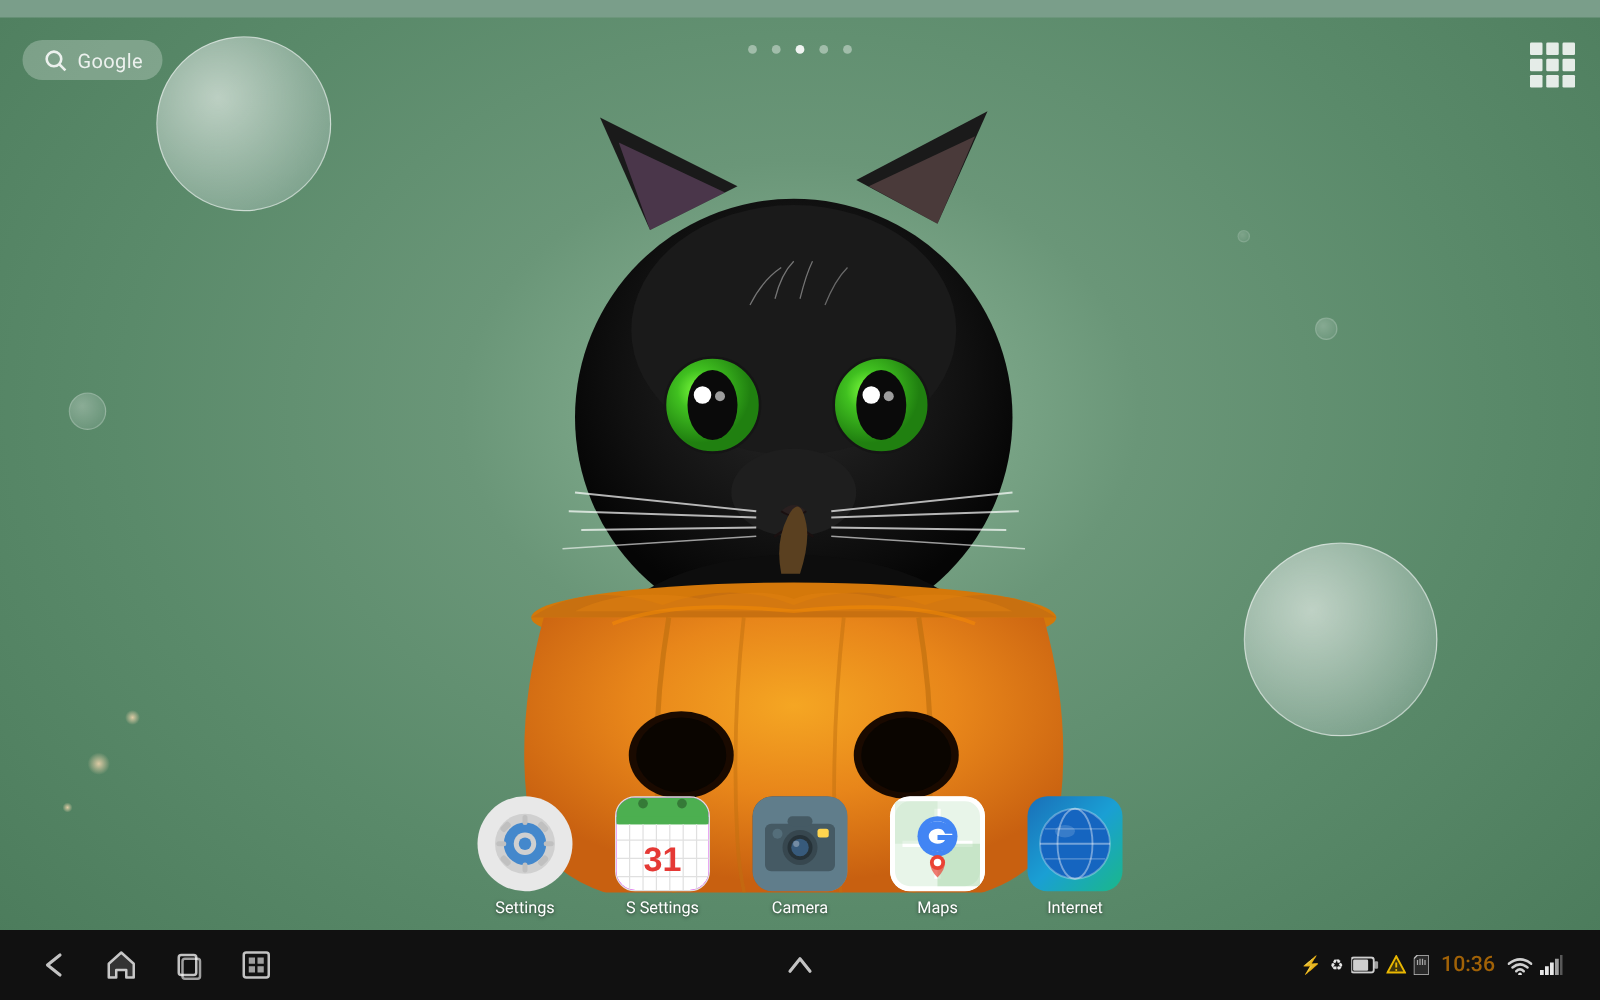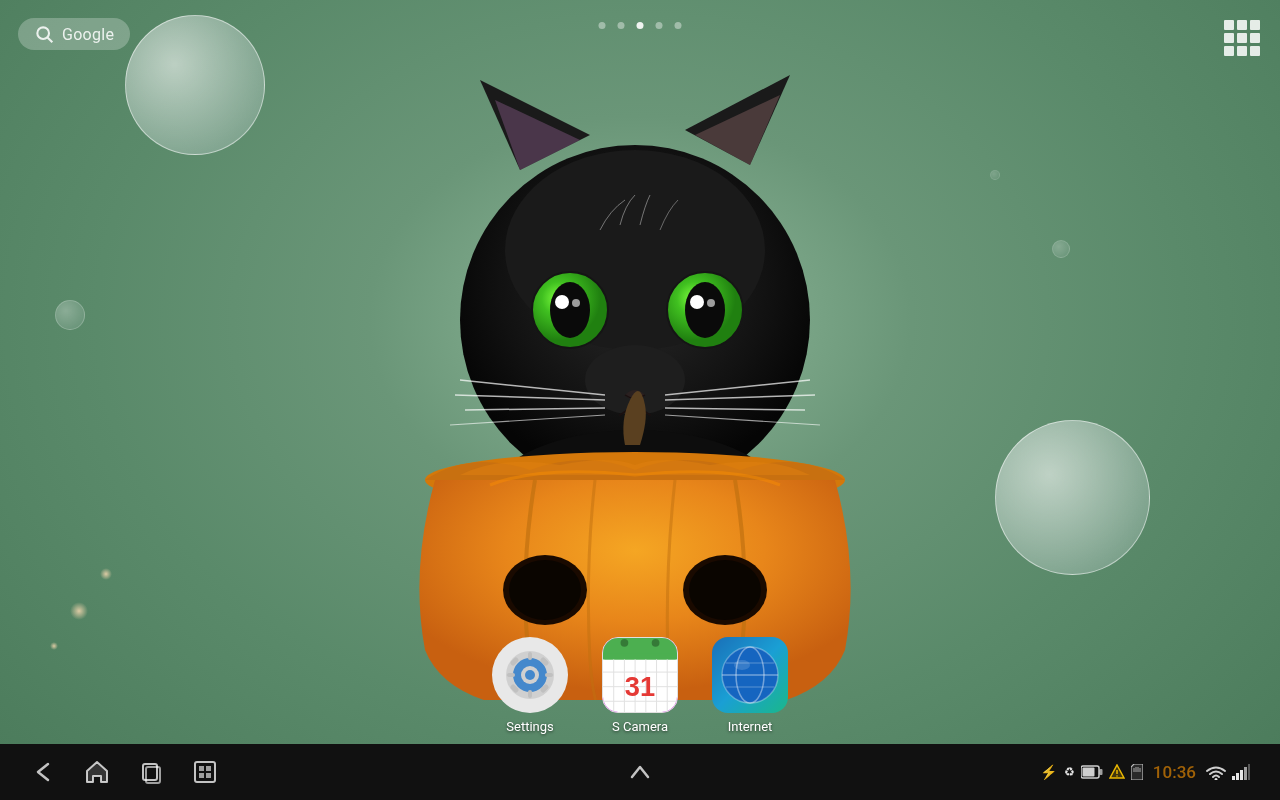--- a/index.html
+++ b/index.html
@@ -11,20 +11,21 @@
       position: relative;
       background: #7a9e8a;
     }
 
     
     #wallpaper {
       position: absolute;
       inset: 0;
       background: radial-gradient(ellipse at 50% 40%, #8fb89a 0%, #6a9678 30%, #5a8a6a 60%, #4a7a5a 100%);
       overflow: hidden;
+      margin-top: 14px;
     }
 
     
     .bubble {
       position: absolute;
       border-radius: 50%;
       background: radial-gradient(circle at 35% 35%, rgba(255,255,255,0.6), rgba(200,210,230,0.15));
       border: 1.5px solid rgba(255,255,255,0.5);
     }
     #bubble1 { width: 140px; height: 140px; top: 15px; left: 125px; }
@@ -446,25 +447,71 @@
         <line x1="44" y1="22" x2="44" y2="76" stroke="#e0e0e0" stroke-width="1"></line>
         <line x1="55" y1="22" x2="55" y2="76" stroke="#e0e0e0" stroke-width="1"></line>
         <line x1="66" y1="22" x2="66" y2="76" stroke="#e0e0e0" stroke-width="1"></line>
 
         <text x="38" y="60" font-size="28" font-weight="bold" fill="#e53935" text-anchor="middle" font-family="Arial">31</text>
 
         <circle cx="22" cy="5" r="4" fill="rgba(0,0,0,0.3)"></circle>
         <circle cx="54" cy="5" r="4" fill="rgba(0,0,0,0.3)"></circle>
       </svg>
     </div>
-    <span class="app-label">S Camera</span>
-  </div>
-
-
-
+    <span class="app-label">S Settings</span>
+  </div>
+
+  <div class="app-icon">
+    <div class="app-icon-img icon-camera">
+      <svg width="76" height="76" viewBox="0 0 76 76" xmlns="http://www.w3.org/2000/svg">
+        <rect width="76" height="76" rx="16" fill="#607d8b"></rect>
+
+        <rect x="10" y="22" width="56" height="38" rx="5" fill="#455a64"></rect>
+
+        <circle cx="38" cy="41" r="14" fill="#37474f"></circle>
+
+        <circle cx="38" cy="41" r="10" fill="#263238"></circle>
+        <circle cx="38" cy="41" r="7" fill="rgba(60,100,140,0.8)"></circle>
+        <circle cx="35" cy="38" r="2.5" fill="rgba(255,255,255,0.3)"></circle>
+
+        <rect x="52" y="26" width="9" height="7" rx="2" fill="#ffd54f"></rect>
+
+        <circle cx="20" cy="30" r="4" fill="#546e7a"></circle>
+
+        <rect x="28" y="16" width="20" height="8" rx="4" fill="#455a64"></rect>
+      </svg>
+    </div>
+    <span class="app-label">Camera</span>
+  </div>
+
+
+  <div class="app-icon">
+    <div class="app-icon-img icon-maps">
+      <svg width="76" height="76" viewBox="0 0 76 76" xmlns="http://www.w3.org/2000/svg">
+        <rect width="76" height="76" rx="16" fill="#fff"></rect>
+
+        <rect x="4" y="4" width="68" height="68" rx="12" fill="#e8f5e9"></rect>
+
+        <path d="M38,10 L38,66" stroke="#fff" stroke-width="5"></path>
+        <path d="M10,38 L66,38" stroke="#fff" stroke-width="5"></path>
+
+        <rect x="4" y="4" width="34" height="34" rx="0" fill="#c8e6c9" opacity="0.5"></rect>
+        <rect x="38" y="38" width="34" height="34" rx="0" fill="#a5d6a7" opacity="0.5"></rect>
+
+        <circle cx="38" cy="32" r="16" fill="#4285f4"></circle>
+        <circle cx="38" cy="32" r="12" fill="#fff"></circle>
+        <path d="M38,20 C44,20 50,24 52,30 L44,30 C43,27 41,26 38,26 C34,26 31,29 31,32 C31,35 34,38 38,38 C41,38 43,37 44,35 L38,35 L38,31 L52,31 L52,33 C52,40 46,44 38,44 C30,44 24,38 24,32 C24,26 30,20 38,20 Z" fill="#4285f4"></path>
+
+        <circle cx="38" cy="53" r="6" fill="#ea4335"></circle>
+        <path d="M38,47 Q44,50 44,53 Q44,59 38,65 Q32,59 32,53 Q32,50 38,47 Z" fill="#ea4335" opacity="0.7"></path>
+        <circle cx="38" cy="53" r="3" fill="#fff"></circle>
+      </svg>
+    </div>
+    <span class="app-label">Maps</span>
+  </div>
 
   <div class="app-icon">
     <div class="app-icon-img icon-internet">
       <svg width="76" height="76" viewBox="0 0 76 76" xmlns="http://www.w3.org/2000/svg">
         <rect width="76" height="76" rx="16" fill="none"></rect>
 
         <circle cx="38" cy="38" r="28" fill="#1565c0"></circle>
         <ellipse cx="38" cy="38" rx="14" ry="28" fill="none" stroke="rgba(255,255,255,0.4)" stroke-width="1.5"></ellipse>
         <line x1="10" y1="38" x2="66" y2="38" stroke="rgba(255,255,255,0.4)" stroke-width="1.5"></line>
         <line x1="14" y1="26" x2="62" y2="26" stroke="rgba(255,255,255,0.3)" stroke-width="1"></line>

